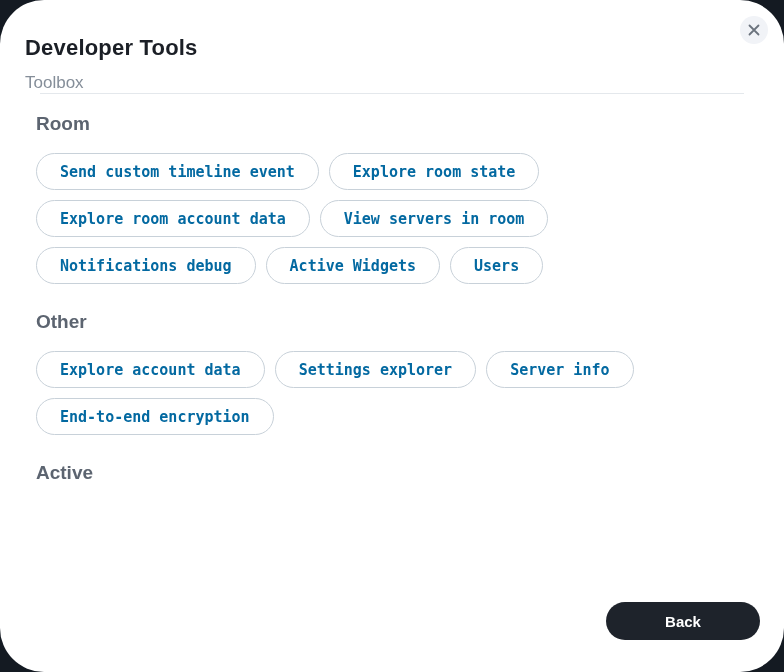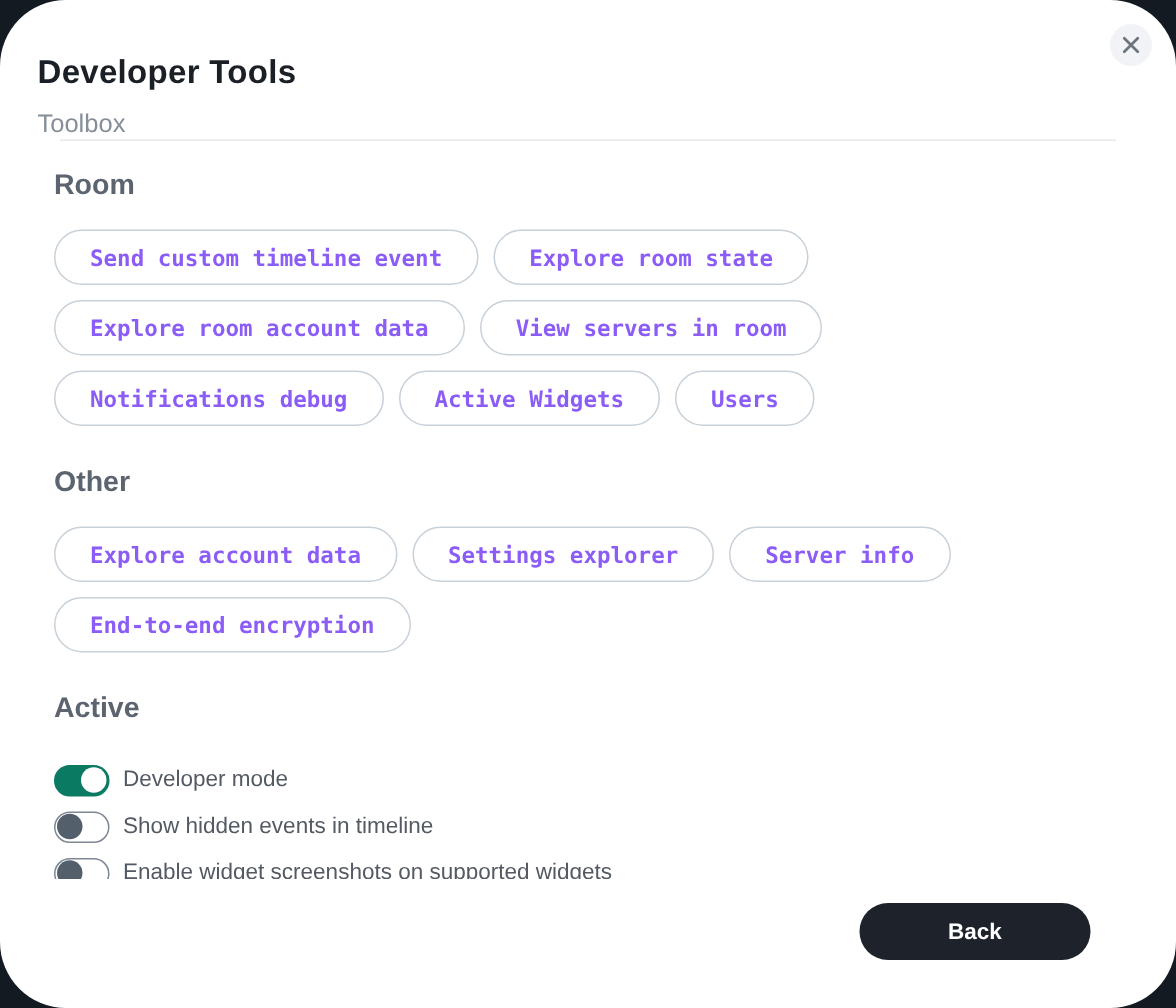--- a/index.html
+++ b/index.html
@@ -82,21 +82,21 @@
     height:37px;
     padding:8px 23px;
     display:inline-flex;
     align-items:center;
     background:#ffffff;
     border:1px solid var(--pill_border);
     border-radius:19px;
     font-family:"DejaVu Sans Mono", monospace;
     font-weight:700;
     font-size:15px;
-    color:#8b5cf6;
+    color:#0369a1;
     cursor:pointer;
     white-space:nowrap;
   }
   .toggles{
     margin-top:24px;
     display:flex;
     flex-direction:column;
     gap:9px;
   }
   .toggle-row{
@@ -134,21 +134,21 @@
     right:2px;
     background:#ffffff;
   }
   .toggle-label{
     font-size:15px;
     color:var(--label_gray);
     line-height:20px;
   }
   .footer{
     position:absolute;
-    right:57px;
+    right:24px;
     bottom:32px;
     margin-top:26px;
   }
   .back-btn{
     min-width:154px;
     height:38px;
     border:none;
     border-radius:19px;
     background:var(--btn_dark);
     color:#ffffff;
@@ -195,41 +195,19 @@
     <div class="button-group">
             <button class="pill-btn">Explore account data</button>
             <button class="pill-btn">Settings explorer</button>
             <button class="pill-btn">Server info</button>
             <button class="pill-btn">End-to-end encryption</button>
           </div>
   </div>
 </div>
 
     <div class="section-heading spaced">Active</div>
-    <div class="toggles">
-  <div class="toggle-row">
-    <div class="toggle on" role="switch" aria-checked="true">
-      <div class="knob"></div>
-    </div>
-    <span class="toggle-label">Developer mode</span>
-  </div>
-
-  <div class="toggle-row">
-    <div class="toggle off" role="switch" aria-checked="false">
-      <div class="knob"></div>
-    </div>
-    <span class="toggle-label">Show hidden events in timeline</span>
-  </div>
-
-  <div class="toggle-row">
-    <div class="toggle off" role="switch" aria-checked="false">
-      <div class="knob"></div>
-    </div>
-    <span class="toggle-label">Enable widget screenshots on supported widgets</span>
-  </div>
-</div>
   </div>
 
   <div class="footer">
     <button class="back-btn">Back</button>
   </div>
 
 </div>
 
 </body></html>

